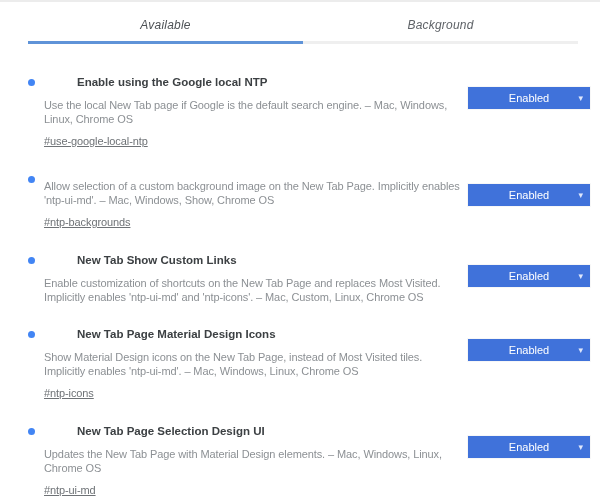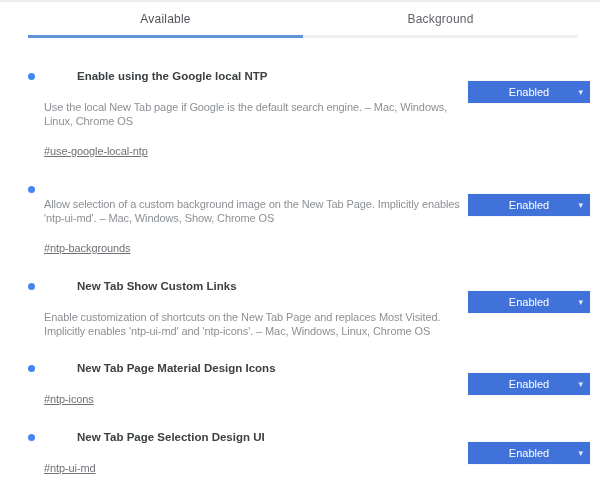--- a/index.html
+++ b/index.html
@@ -17,20 +17,22 @@
     height: 500px;
     border-top: 2px solid #ececec;
     box-sizing: border-box;
     background: #fff;
   }
 
   
   .tabs {
     display: flex;
     margin: 0 22px 0 28px;
+    padding-top: 6px;
+    font-style: italic;
   }
   .tab {
     flex: 1;
     text-align: center;
     padding: 10px 0 9px 0;
     font-size: 12px;
     color: #5f6368;
     letter-spacing: 0.2px;
     border-bottom: 3px solid var(--inactive-underline, #efefef);
     cursor: pointer;
@@ -67,26 +69,26 @@
     font-size: 11.5px;
     font-weight: bold;
     color: #3c4043;
     line-height: 16px;
     padding-left: 33px;
   }
   .flag-desc {
     font-size: 11px;
     color: #8c9094;
     line-height: 14px;
-    margin-top: 16px;
+    margin-top: 8px;
     letter-spacing: -0.1px;
   }
   .flag-link {
     display: inline-block;
-    margin-top: 16px;
+    margin-top: 8px;
     font-size: 11px;
     line-height: 15px;
     color: #6e7276;
     text-decoration: underline;
     letter-spacing: -0.1px;
   }
 
   
   .flag-select {
     flex: 0 0 auto;
@@ -149,44 +151,46 @@
     <div class="flag-select">
       <span class="sel-label">Enabled</span>
       <span class="caret">▾</span>
     </div>
   </div>
 
   <div class="flag-row">
     <span class="bullet"></span>
     <div class="flag-body">
       <div class="flag-title">New Tab Show Custom Links</div>
-      <div class="flag-desc">Enable customization of shortcuts on the New Tab Page and replaces Most Visited. Implicitly enables 'ntp-ui-md' and 'ntp-icons'. – Mac, Windows, Linux, Chrome OS</div>
+      <div class="flag-desc">Enable customization of shortcuts on the New Tab Page and replaces Most Visited. Implicitly enables 'ntp-ui-md' and 'ntp-icons'. – Mac, Custom, Linux, Chrome OS</div>
     </div>
     <div class="flag-select">
       <span class="sel-label">Enabled</span>
       <span class="caret">▾</span>
     </div>
   </div>
 
   <div class="flag-row">
     <span class="bullet"></span>
     <div class="flag-body">
       <div class="flag-title">New Tab Page Material Design Icons</div>
+      <div class="flag-desc">Show Material Design icons on the New Tab Page, instead of Most Visited tiles. Implicitly enables 'ntp-ui-md'. – Mac, Windows, Linux, Chrome OS</div>
       <a href="#" class="flag-link">#ntp-icons</a>
     </div>
     <div class="flag-select">
       <span class="sel-label">Enabled</span>
       <span class="caret">▾</span>
     </div>
   </div>
 
   <div class="flag-row">
     <span class="bullet"></span>
     <div class="flag-body">
       <div class="flag-title">New Tab Page Selection Design UI</div>
+      <div class="flag-desc">Updates the New Tab Page with Material Design elements. – Mac, Windows, Linux, Chrome OS</div>
       <a href="#" class="flag-link">#ntp-ui-md</a>
     </div>
     <div class="flag-select">
       <span class="sel-label">Enabled</span>
       <span class="caret">▾</span>
     </div>
   </div>
 </div>
 </div>
 

